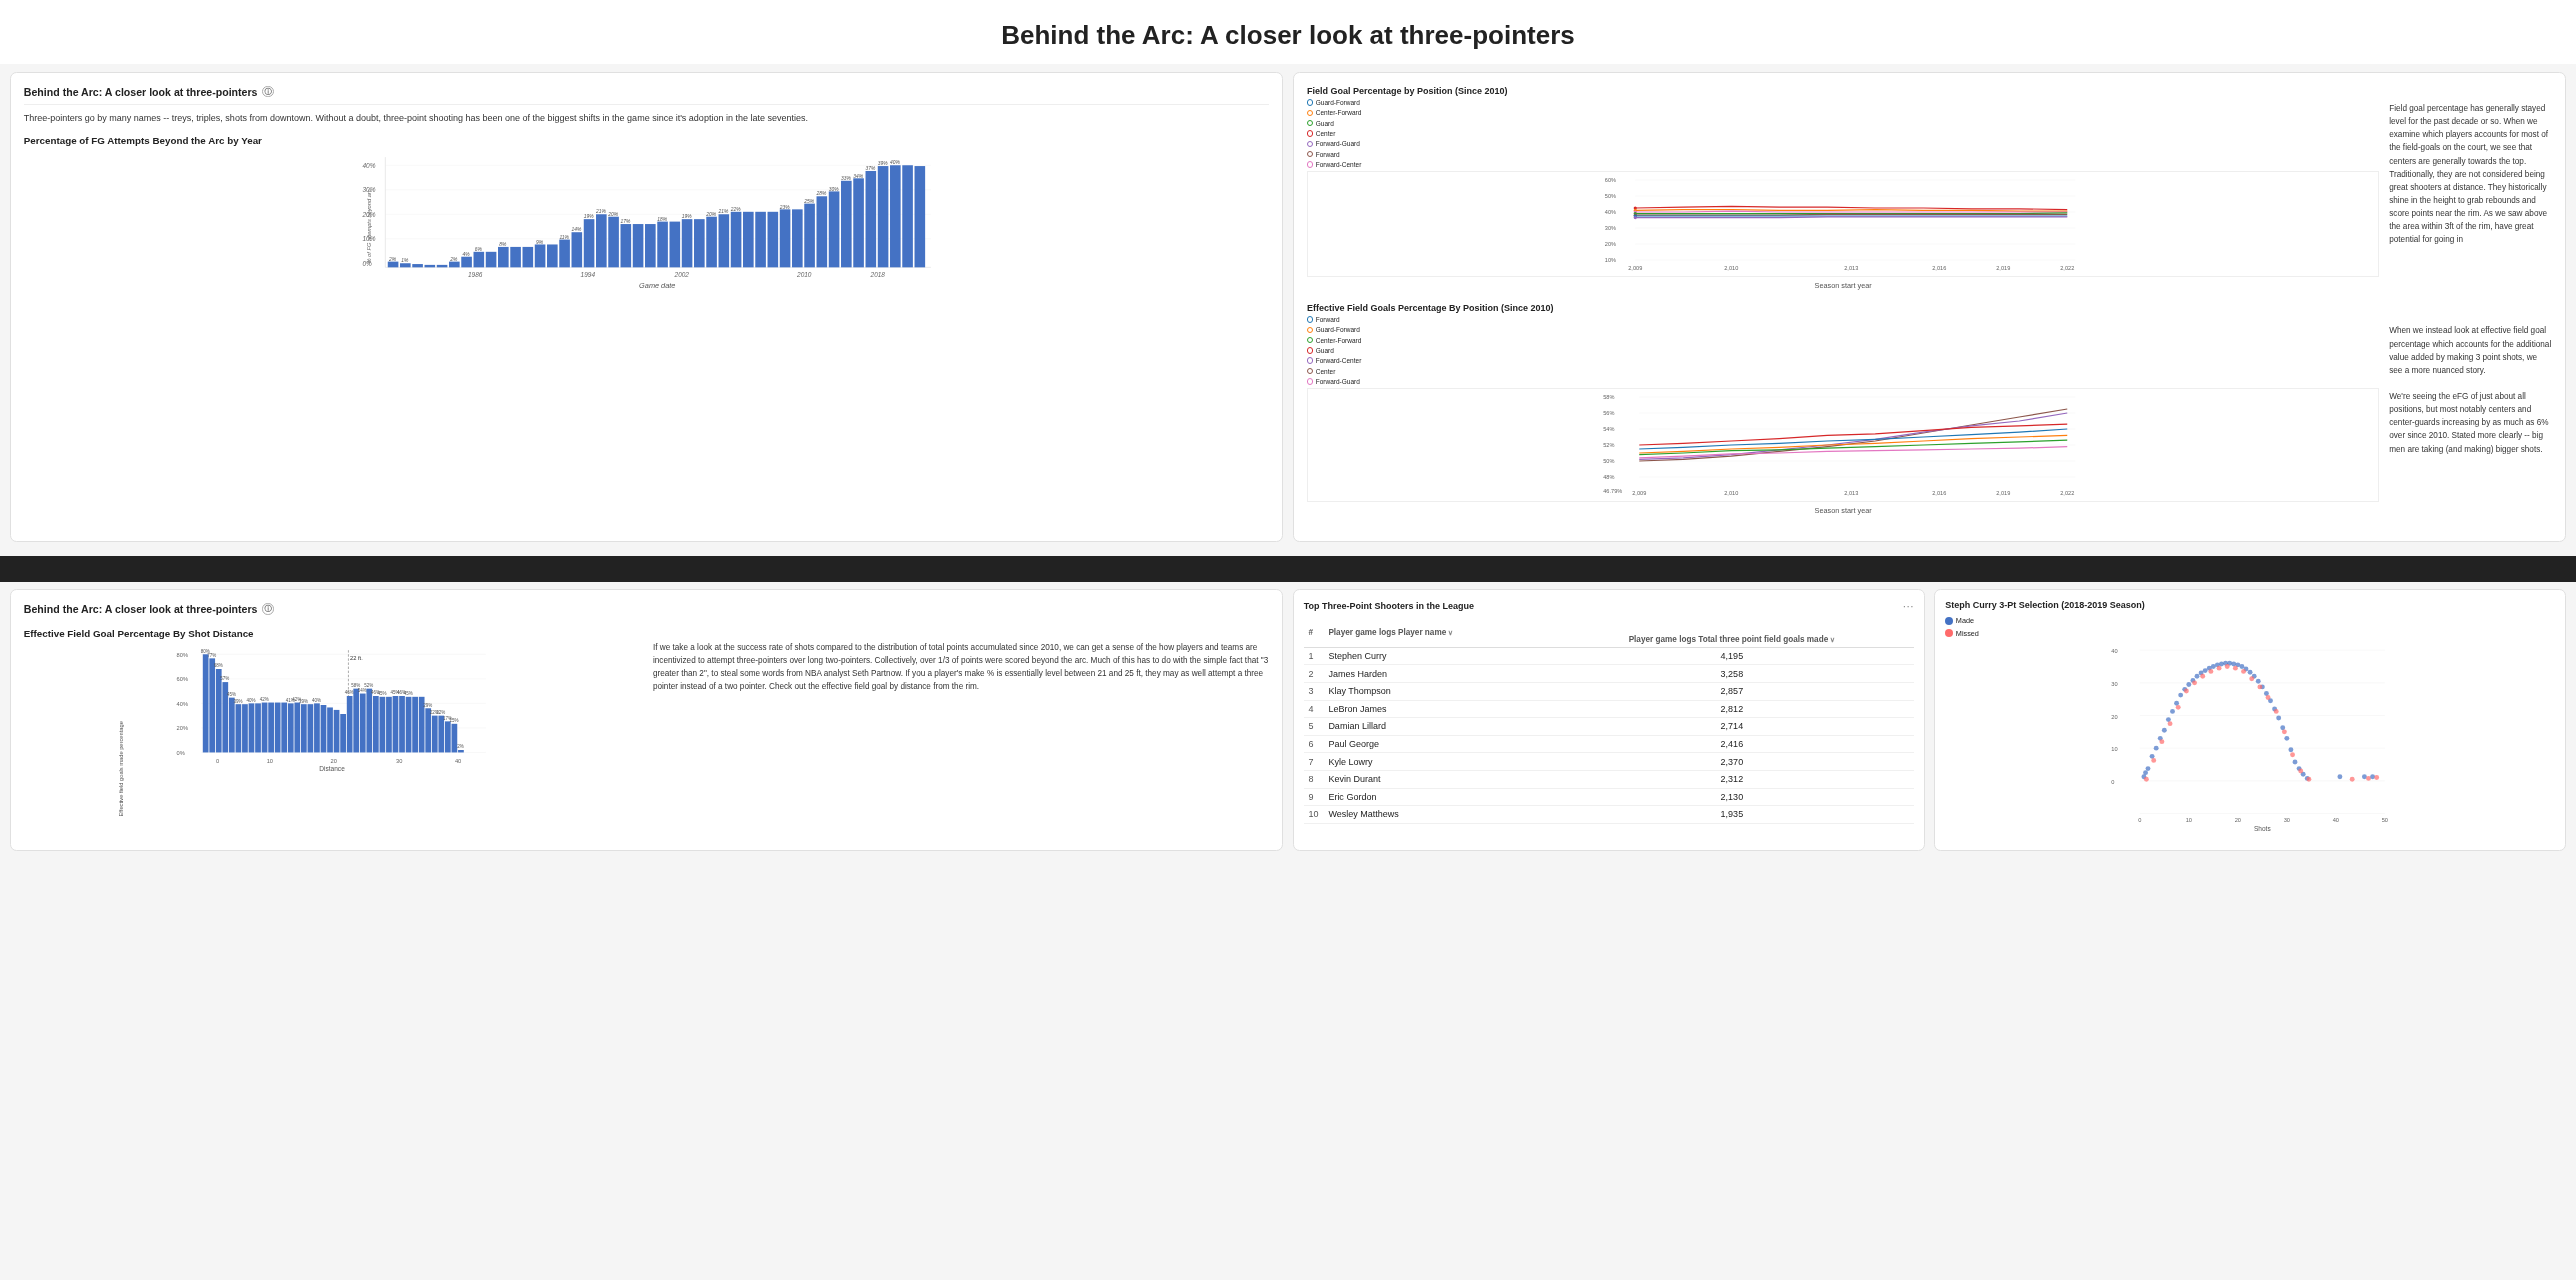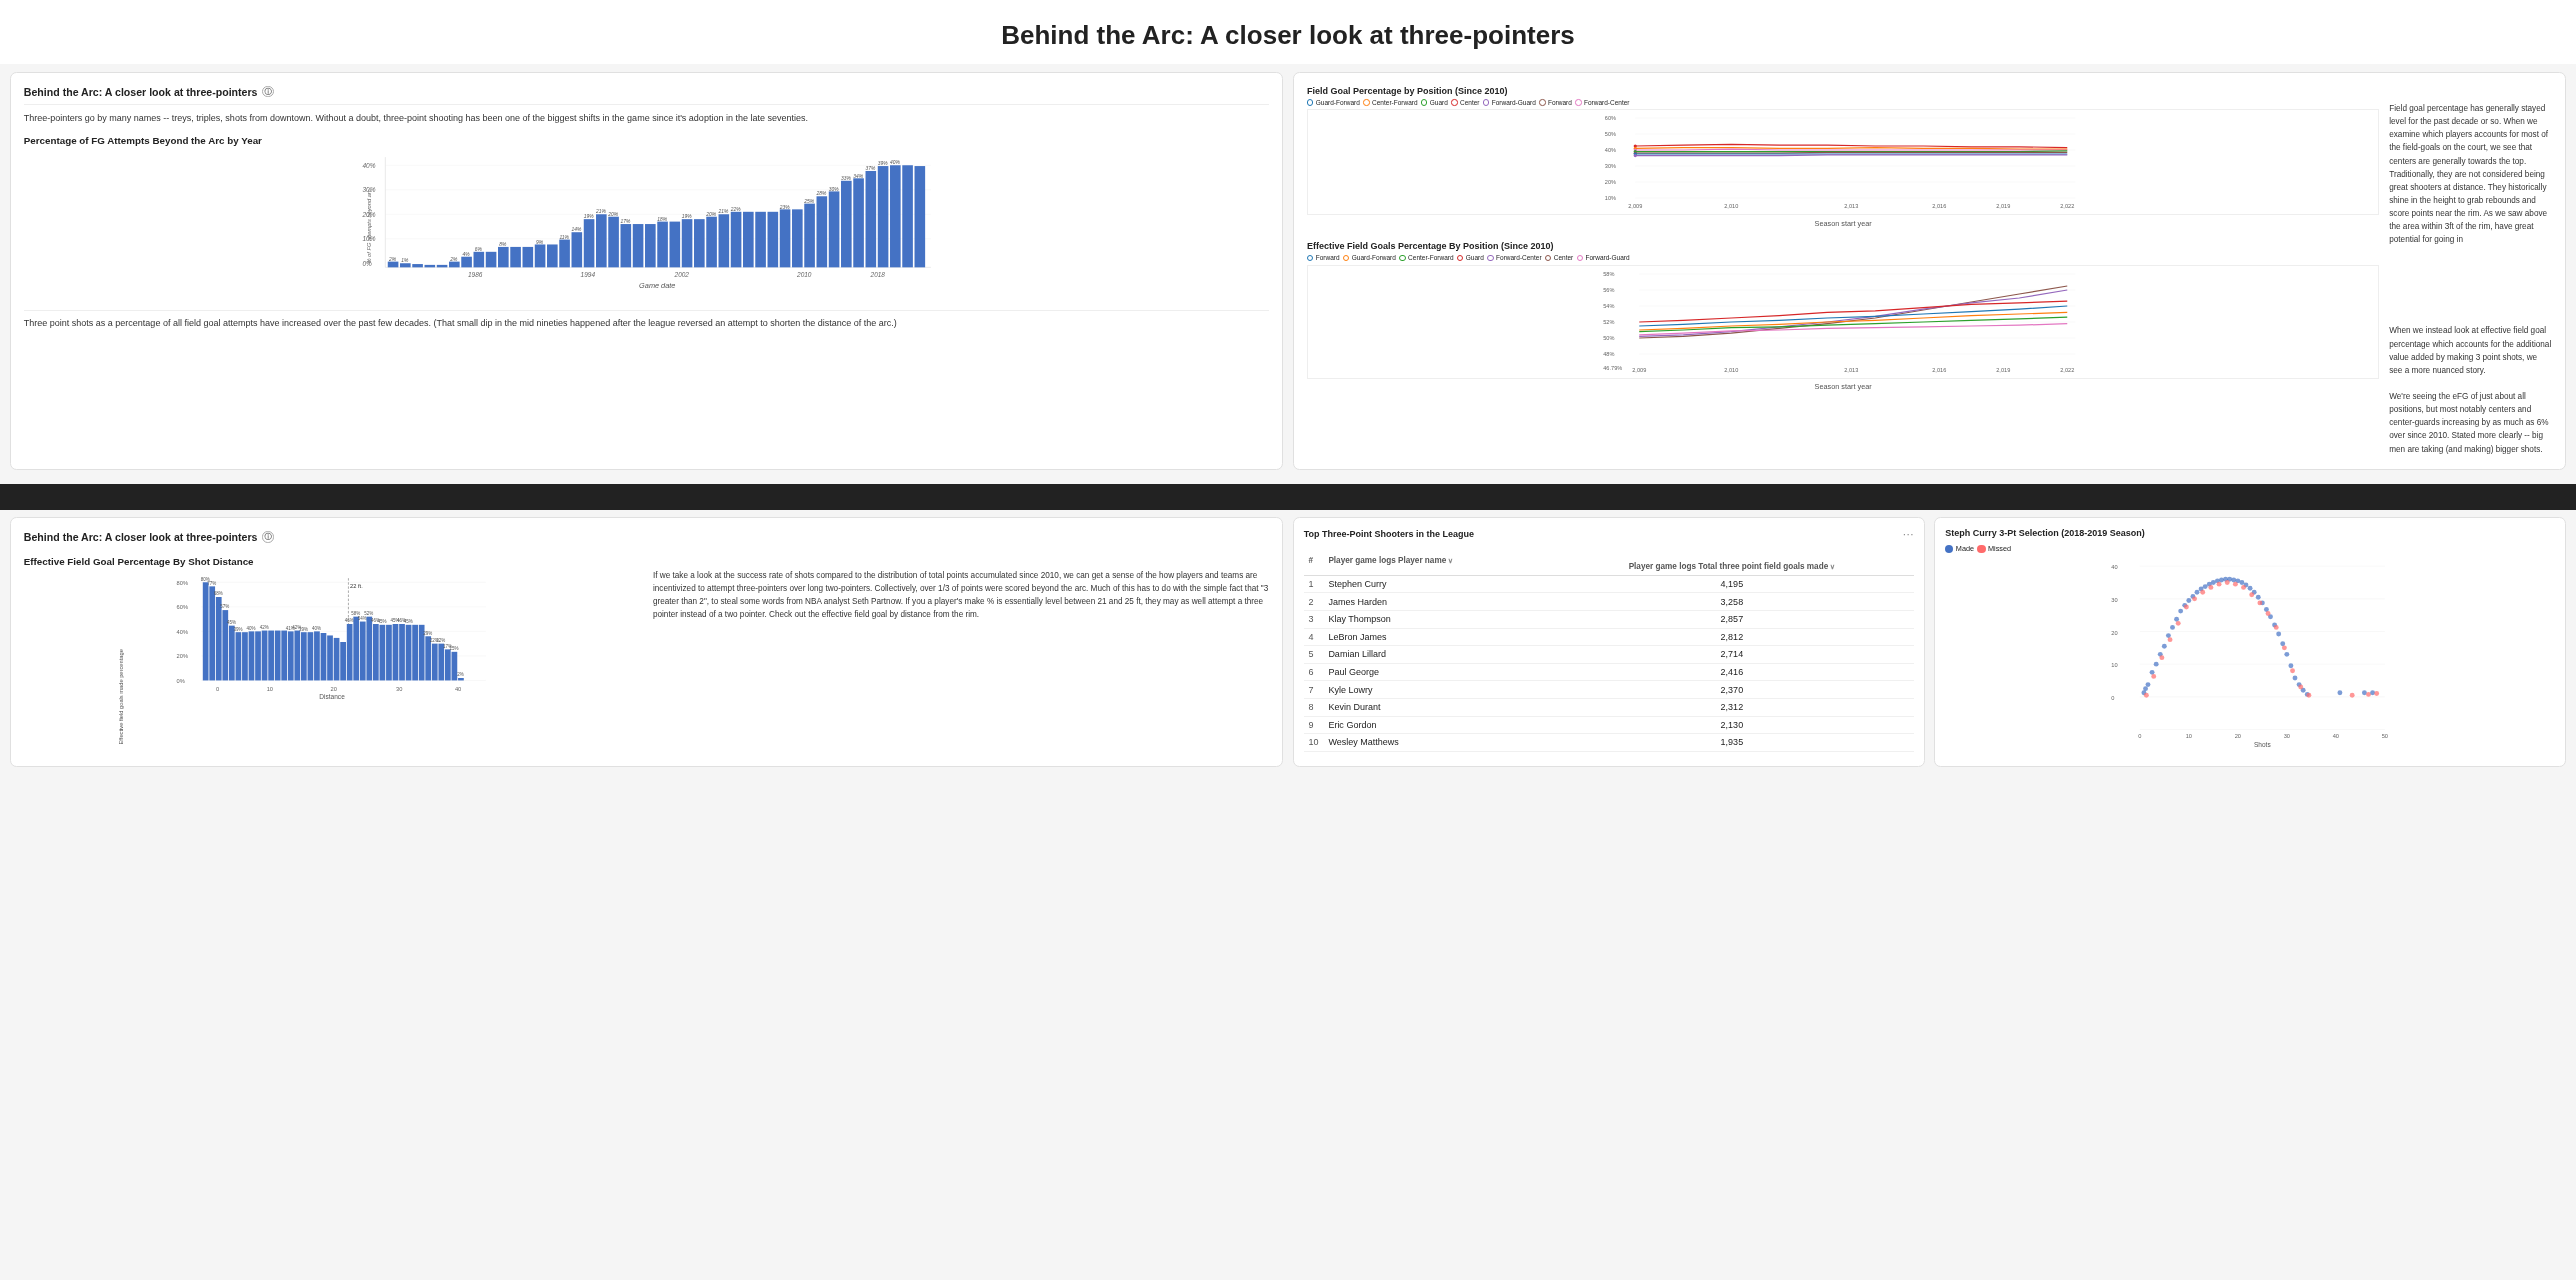--- a/index.html
+++ b/index.html
@@ -92,20 +92,21 @@
     .line-chart-title {
       font-size: 9px;
       font-weight: 700;
       margin-bottom: 3.3px;
     }
     .legend {
       display: flex;
       flex-wrap: wrap;
       gap: 3.3px;
       margin-bottom: 3.3px;
+      flex-direction: column;
     }
     .legend-item {
       display: flex;
       align-items: center;
       gap: 2.4px;
       font-size: 7.3px;
     }
     .legend-dot {
       width: 6.5px; height: 6.5px;
       border-radius: 50%;
@@ -268,21 +269,20 @@
         <rect x="678" y="16" width="13" height="124" fill="#4472C4"></rect>
 
         <text x="140" y="152" font-size="8" fill="#666" text-anchor="middle">1986</text>
         <text x="278" y="152" font-size="8" fill="#666" text-anchor="middle">1994</text>
         <text x="393" y="152" font-size="8" fill="#666" text-anchor="middle">2002</text>
         <text x="543" y="152" font-size="8" fill="#666" text-anchor="middle">2010</text>
         <text x="633" y="152" font-size="8" fill="#666" text-anchor="middle">2018</text>
         <text x="363" y="165" font-size="9" fill="#555" text-anchor="middle">Game date</text>
       </svg>
     </div>
-    <div class="footer-text">Three point shots as a percentage of all field goal attempts have increased over the past few decades. (That small dip in the mid nineties happened after the league reversed an attempt to shorten the distance of the arc.)</div>
   </div>
 
   <div class="panel" style="display:grid;grid-template-columns:1fr 163px;gap:9.8px;">
     <div>
 
       <div class="line-chart-section">
         <div class="line-chart-title">Field Goal Percentage by Position (Since 2010)</div>
         <div class="legend">
           <div class="legend-item">
             <div class="legend-dot" style="border-color:#1f77b4;"></div>

